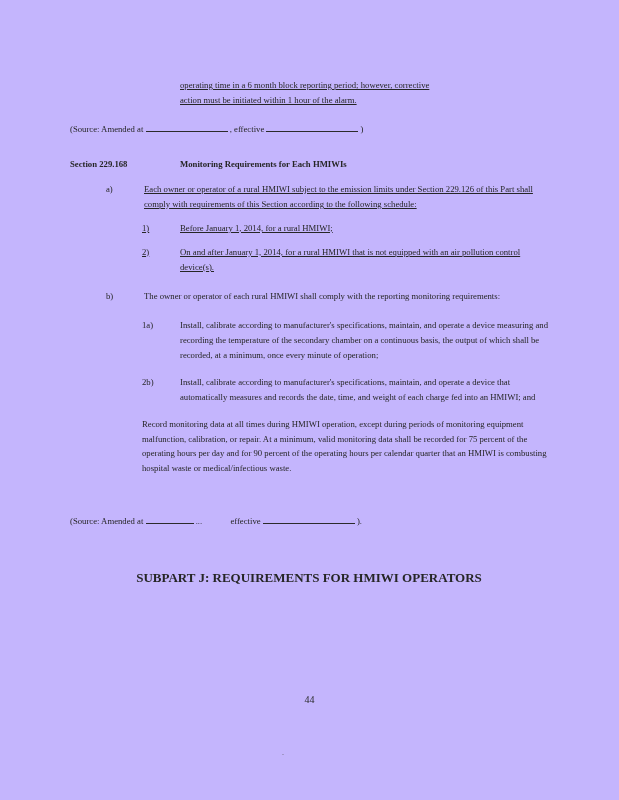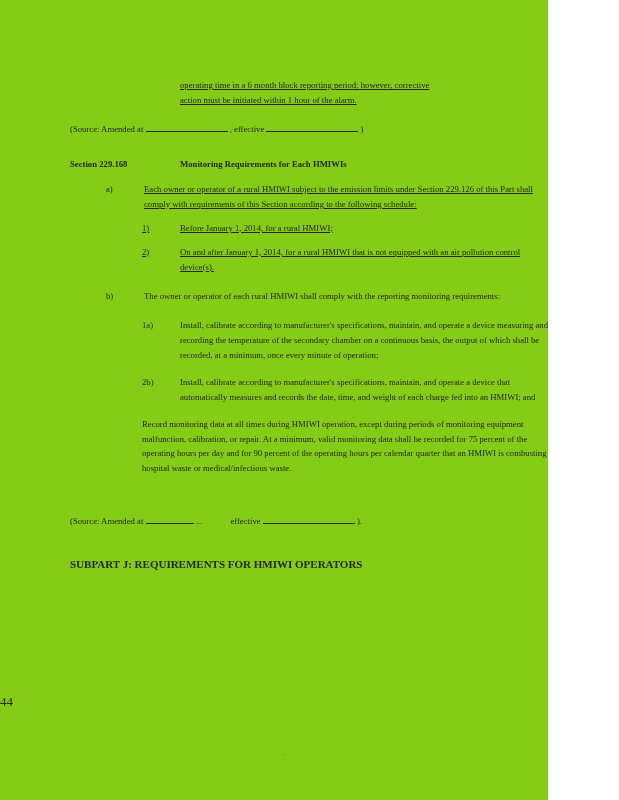--- a/index.html
+++ b/index.html
@@ -10,23 +10,23 @@
   body {
     width: 619px;
     height: 800px;
     font-family: "Liberation Serif", serif;
     color: #1a1a1a;
     position: relative;
     overflow: hidden;
   }
   .page {
     position: relative;
-    width: 548px;
+    width: 619px;
     height: 800px;
-    background: #84cc16;
+    background: #c4b5fd;
     padding: 0;
     box-sizing: border-box;
   }
   .content {
     position: absolute;
     left: 70px;
     top: 78px;
     width: 478px;
     font-size: 8.7px;
     line-height: 1.72;
@@ -77,32 +77,32 @@
   .blank {
     display: inline-block;
     border-bottom: 1px solid #2b2b2b;
     height: 9px;
     vertical-align: baseline;
   }
   .blank-w2 { width: 82px; }
   .blank-w3 { width: 48px; }
   .blank-w4 { width: 92px; }
   .subpart {
-    text-align: left;
+    text-align: center;
     font-weight: bold;
-    margin-top: 26px;
-    font-size: 11px;
+    margin-top: 38px;
+    font-size: 13px;
   }
   .pagenum {
     position: absolute;
     left: 0;
     right: 0;
     top: 694px;
-    text-align: left;
-    font-size: 13px;
+    text-align: center;
+    font-size: 10px;
     color: #2b2b2b;
   }
   .footdot {
     position: absolute;
     left: 282px;
     top: 748px;
     font-size: 8px;
     color: #555;
   }
   .num-u {

